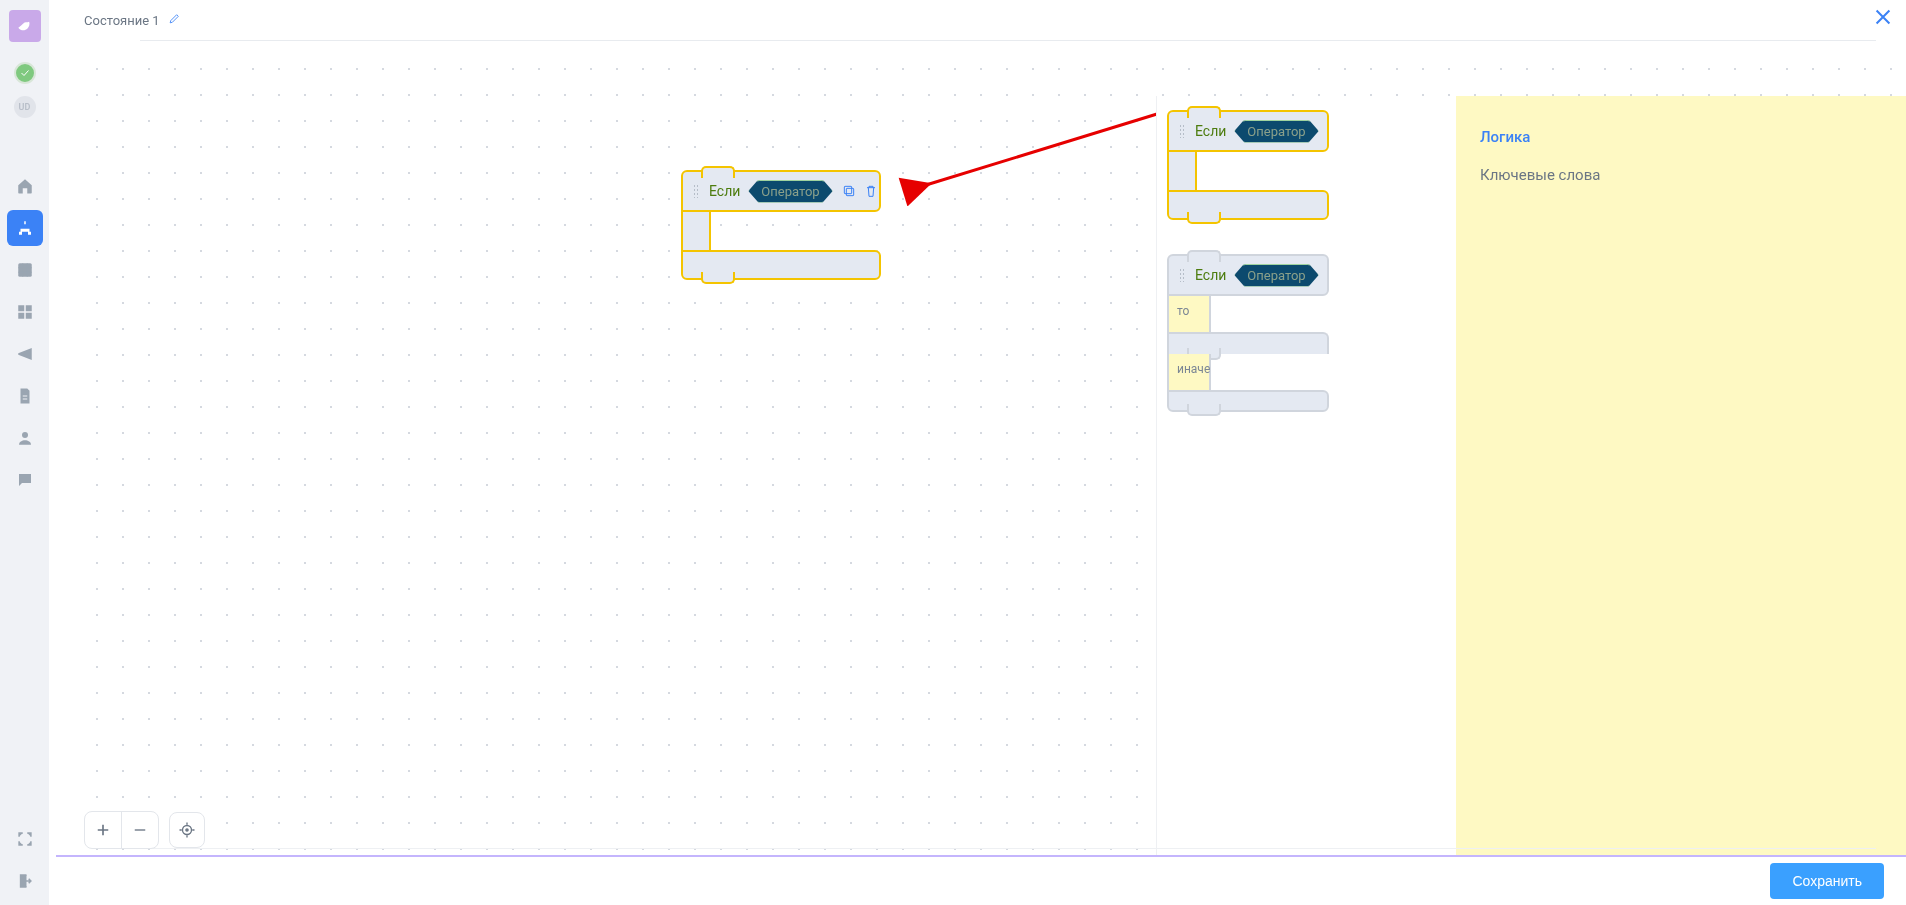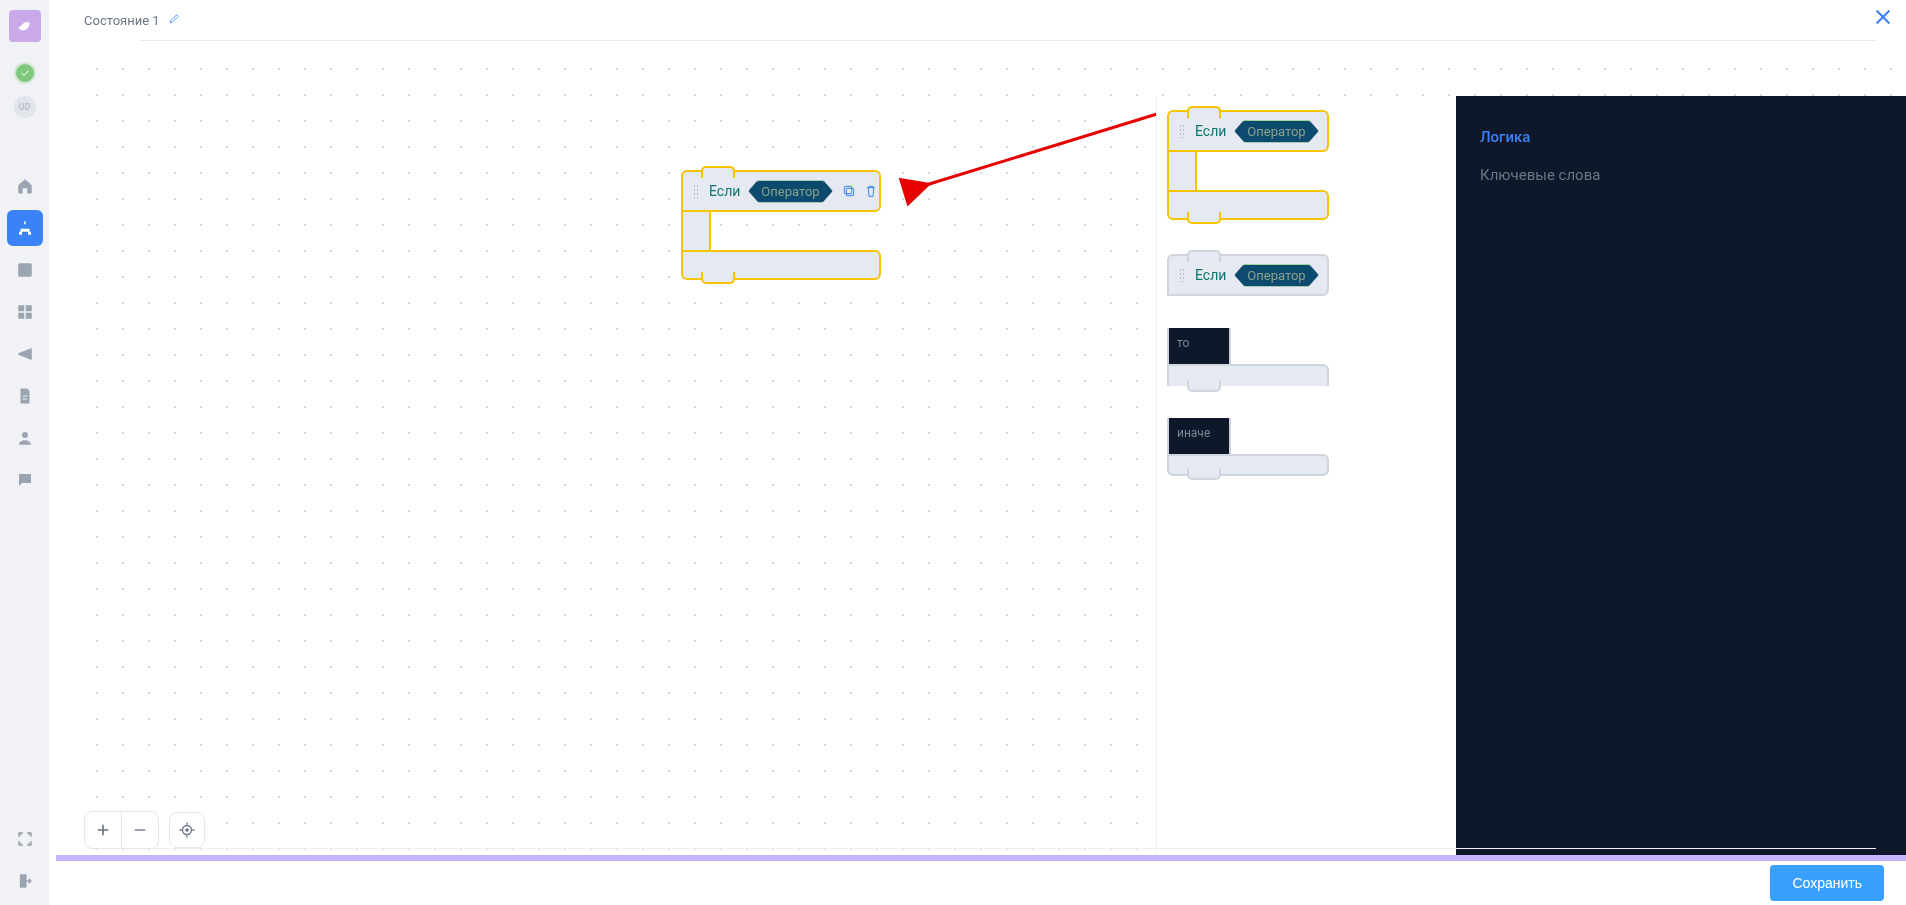--- a/index.html
+++ b/index.html
@@ -46,55 +46,55 @@
 .hscroll { position:absolute; left:420px; right:260px; bottom:28px; height:5px; background:#e8ebef; border-radius:3px; }
 .hscroll .thumb { height:100%; width:60%; background:#cfd4db; border-radius:3px; }
 
 
 .block { position:absolute; }
 .block-if { width: 200px; }
 .if-head { position:relative; height: 42px; background:#e4e9f2; border:2px solid #f4c400; border-radius:6px 6px 6px 0; display:flex; align-items:center; padding-left:26px; gap:8px; }
 .if-head::before { content:""; position:absolute; top:-6px; left:18px; width:30px; height:10px; background:#e4e9f2; border:2px solid #f4c400; border-bottom:none; border-radius:5px 5px 0 0; }
 .grip { width:6px; height:14px; position:absolute; left:10px; top:50%; transform:translateY(-50%);
   background-image: radial-gradient(circle, #b5bdc8 1px, transparent 1px); background-size: 3px 4px; }
-.if-label { color:#0f766e; font-size:14px; }
+.if-label { color:#4d7c0f; font-size:14px; }
 .operator-chip { border:1.5px solid #9fd39f; border-radius: 14px; padding: 3px 12px; font-size:13px; color:#8aa08a; background:#0c4a6e;
   clip-path: polygon(10px 0, calc(100% - 10px) 0, 100% 50%, calc(100% - 10px) 100%, 10px 100%, 0 50%); }
 .if-actions { display:flex; gap:6px; margin-left:auto; margin-right:10px; }
 .if-actions .act-btn { width:16px; height:16px; cursor:pointer; }
 .if-actions svg { width:16px; height:16px; fill:none; stroke:#3b82f6; stroke-width:1.5; }
 .if-neck { height:38px; width:30px; background:#e4e9f2; border-left:2px solid #f4c400; border-right:2px solid #f4c400; margin-left:0; position:relative; }
 .if-foot { height:30px; background:#e4e9f2; border:2px solid #f4c400; border-radius:0 6px 6px 6px; position:relative; }
 .if-foot::after { content:""; position:absolute; bottom:-6px; left:18px; width:30px; height:10px; background:#e4e9f2; border:2px solid #f4c400; border-top:none; border-radius:0 0 5px 5px; }
 
 
 .grey .if-head, .grey .if-neck, .grey .if-foot { border-color:#d0d5dd; }
 .grey .if-head::before, .grey .if-foot::after { border-color:#d0d5dd; }
 
 
 .palette { position:absolute; top:56px; right:450px; width:300px; bottom:28px; border-left:1px solid #eef0f3; background:#fff; padding:14px 10px; }
 .palette .block { position:relative; margin-bottom: 34px; }
 .palette .if-head { padding-right:10px; }
-.block-ifelse .arm { height:36px; width:64px; background:#0f172a; border-left:2px solid #d0d5dd; border-right:2px solid #d0d5dd; position:relative;margin-top:32px;}
+.block-ifelse .arm { height:36px; width:44px; background:#fef9c3; border-left:2px solid #d0d5dd; border-right:2px solid #d0d5dd; position:relative;}
 .block-ifelse .arm .armlbl { position:absolute; left:8px; top:8px; font-size:12px; color:#7b8694;}
 .block-ifelse .foot2 { height:22px; background:#e4e9f2; border:2px solid #d0d5dd; border-radius:0 6px 6px 6px; position:relative; width:200px;}
 .block-ifelse .foot2::after { content:""; position:absolute; bottom:-6px; left:18px; width:30px; height:10px; background:#e4e9f2; border:2px solid #d0d5dd; border-top:none; border-radius:0 0 5px 5px; }
 
 
 .arrow-line { position:absolute; stroke:#e60000; stroke-width:3; fill:none; }
 .arrowhead { fill:#e60000; }
 
 
-.rightpanel { position:absolute; top:56px; right:0; width:450px; bottom:0; background:#0f172a; }
+.rightpanel { position:absolute; top:56px; right:0; width:450px; bottom:0; background:#fef9c3; }
 .cat-list { padding:22px 20px; }
 .cat-item { padding: 10px 4px; font-size:15px; color:#6b7684; cursor:pointer; }
 .cat-item.active { color:#3b82f6; font-weight:500; }
 
 
-.footer { position:absolute; left:56px; right:0; bottom:0; height:50px; border-top:6px solid #c4b5fd; display:flex; align-items:center; justify-content:flex-end; padding-right:22px; background:#fff; }
+.footer { position:absolute; left:56px; right:0; bottom:0; height:50px; border-top:2px solid #c4b5fd; display:flex; align-items:center; justify-content:flex-end; padding-right:22px; background:#fff; }
 .save-btn { background:#3aa0ff; color:#fff; border:none; border-radius:4px; padding: 10px 22px; font-size:14px; cursor:pointer; }
 
 .bottom-hr { position:absolute; left:84px; right:30px; bottom:56px; border-top:1px solid #eef0f3; }
 
 </style>
 </head>
 <body>
 
 <div class="leftnav">
   <div class="logo">

